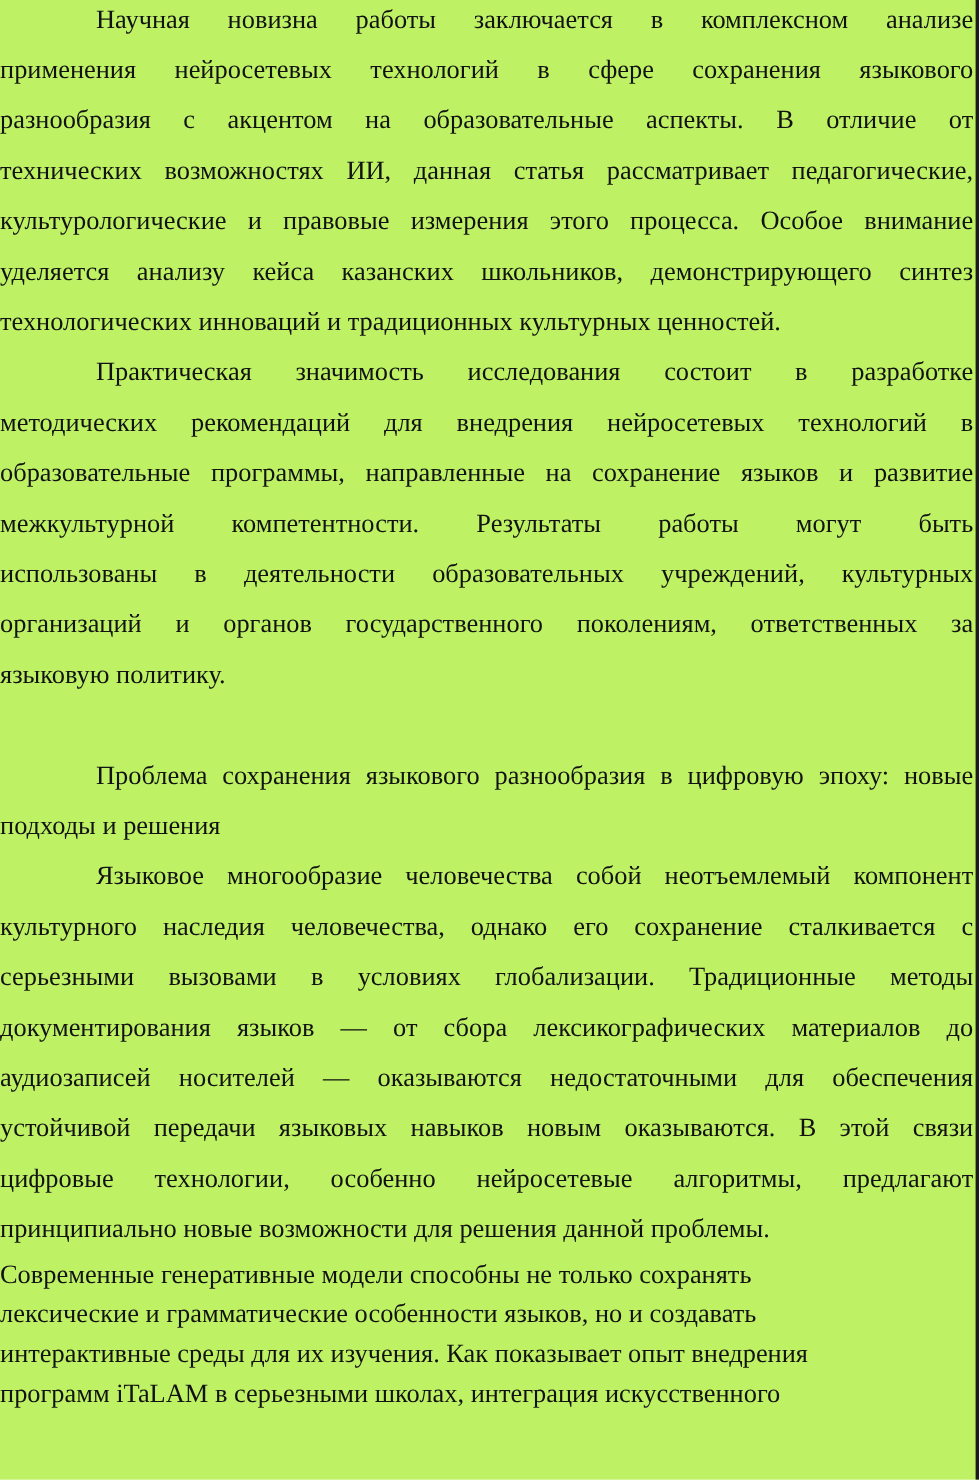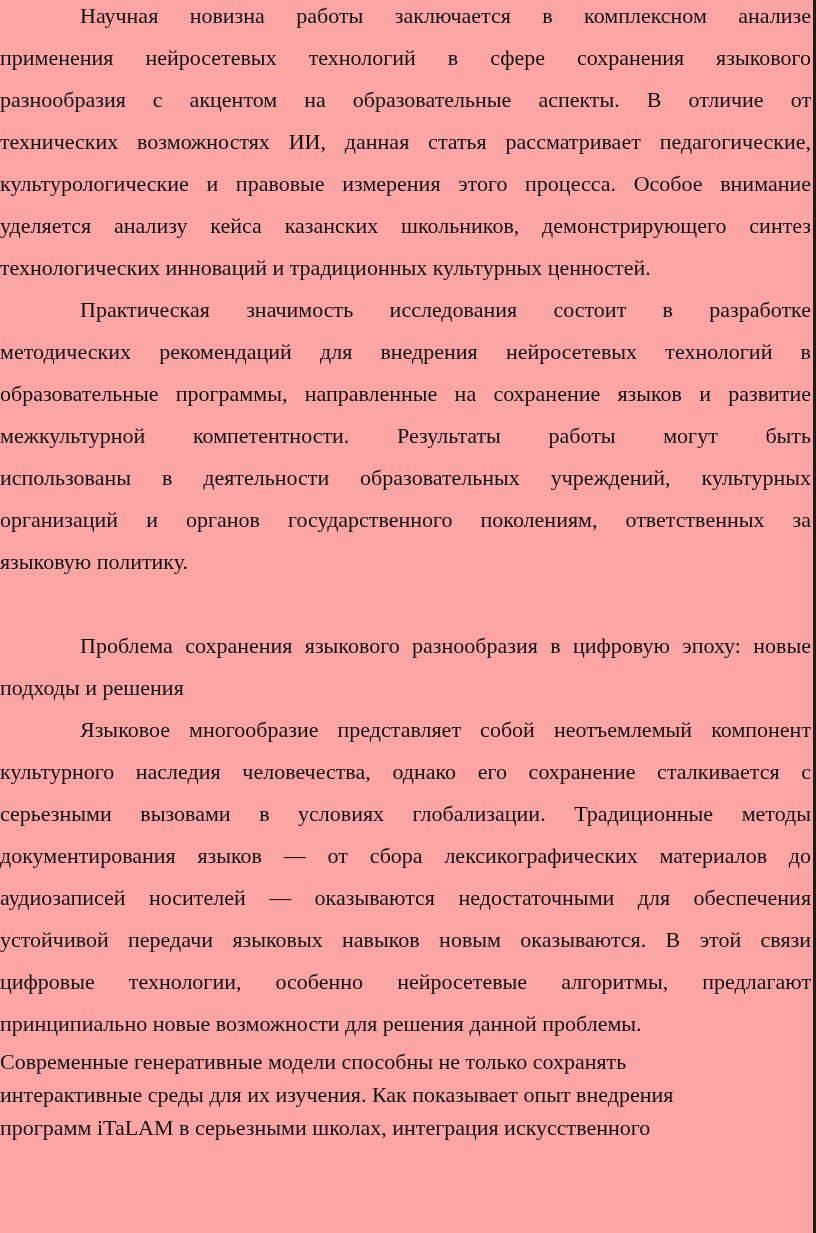--- a/index.html
+++ b/index.html
@@ -10,21 +10,21 @@
   body {
     width: 816px;
     height: 1233px;
     position: relative;
     overflow: hidden;
     font-family: "Liberation Serif", "DejaVu Serif", serif;
   }
   .page {
     position: absolute;
     inset: 0;
-    background: #fca5a5;
+    background: #bef264;
   }
   .page-border-right {
     position: absolute;
     top: 0;
     right: 0;
     width: 3px;
     height: 100%;
     background: #1b1b1b;
   }
   .text-col {
@@ -81,32 +81,33 @@
     </div>
 
     <div class="spacer"></div>
 
     <div class="par">
       <div class="ln indent">Проблема сохранения языкового разнообразия в цифровую эпоху: новые</div>
       <div class="ln end">подходы и решения</div>
     </div>
 
     <div class="par">
-      <div class="ln indent">Языковое многообразие представляет собой неотъемлемый компонент</div>
+      <div class="ln indent">Языковое многообразие человечества собой неотъемлемый компонент</div>
       <div class="ln">культурного наследия человечества, однако его сохранение сталкивается с</div>
       <div class="ln">серьезными вызовами в условиях глобализации. Традиционные методы</div>
       <div class="ln">документирования языков — от сбора лексикографических материалов до</div>
       <div class="ln">аудиозаписей носителей — оказываются недостаточными для обеспечения</div>
       <div class="ln">устойчивой передачи языковых навыков новым оказываются. В этой связи</div>
       <div class="ln">цифровые технологии, особенно нейросетевые алгоритмы, предлагают</div>
       <div class="ln end">принципиально новые возможности для решения данной проблемы.</div>
     </div>
 
     <div class="par par-tight">
       <div class="ln">Современные генеративные модели способны не только сохранять</div>
+      <div class="ln">лексические и грамматические особенности языков, но и создавать</div>
       <div class="ln">интерактивные среды для их изучения. Как показывает опыт внедрения</div>
       <div class="ln end">программ iTaLAM в серьезными школах, интеграция искусственного</div>
     </div>
 
   </div>
 
   <div class="page-border-right"></div>
 
 </div>
 

